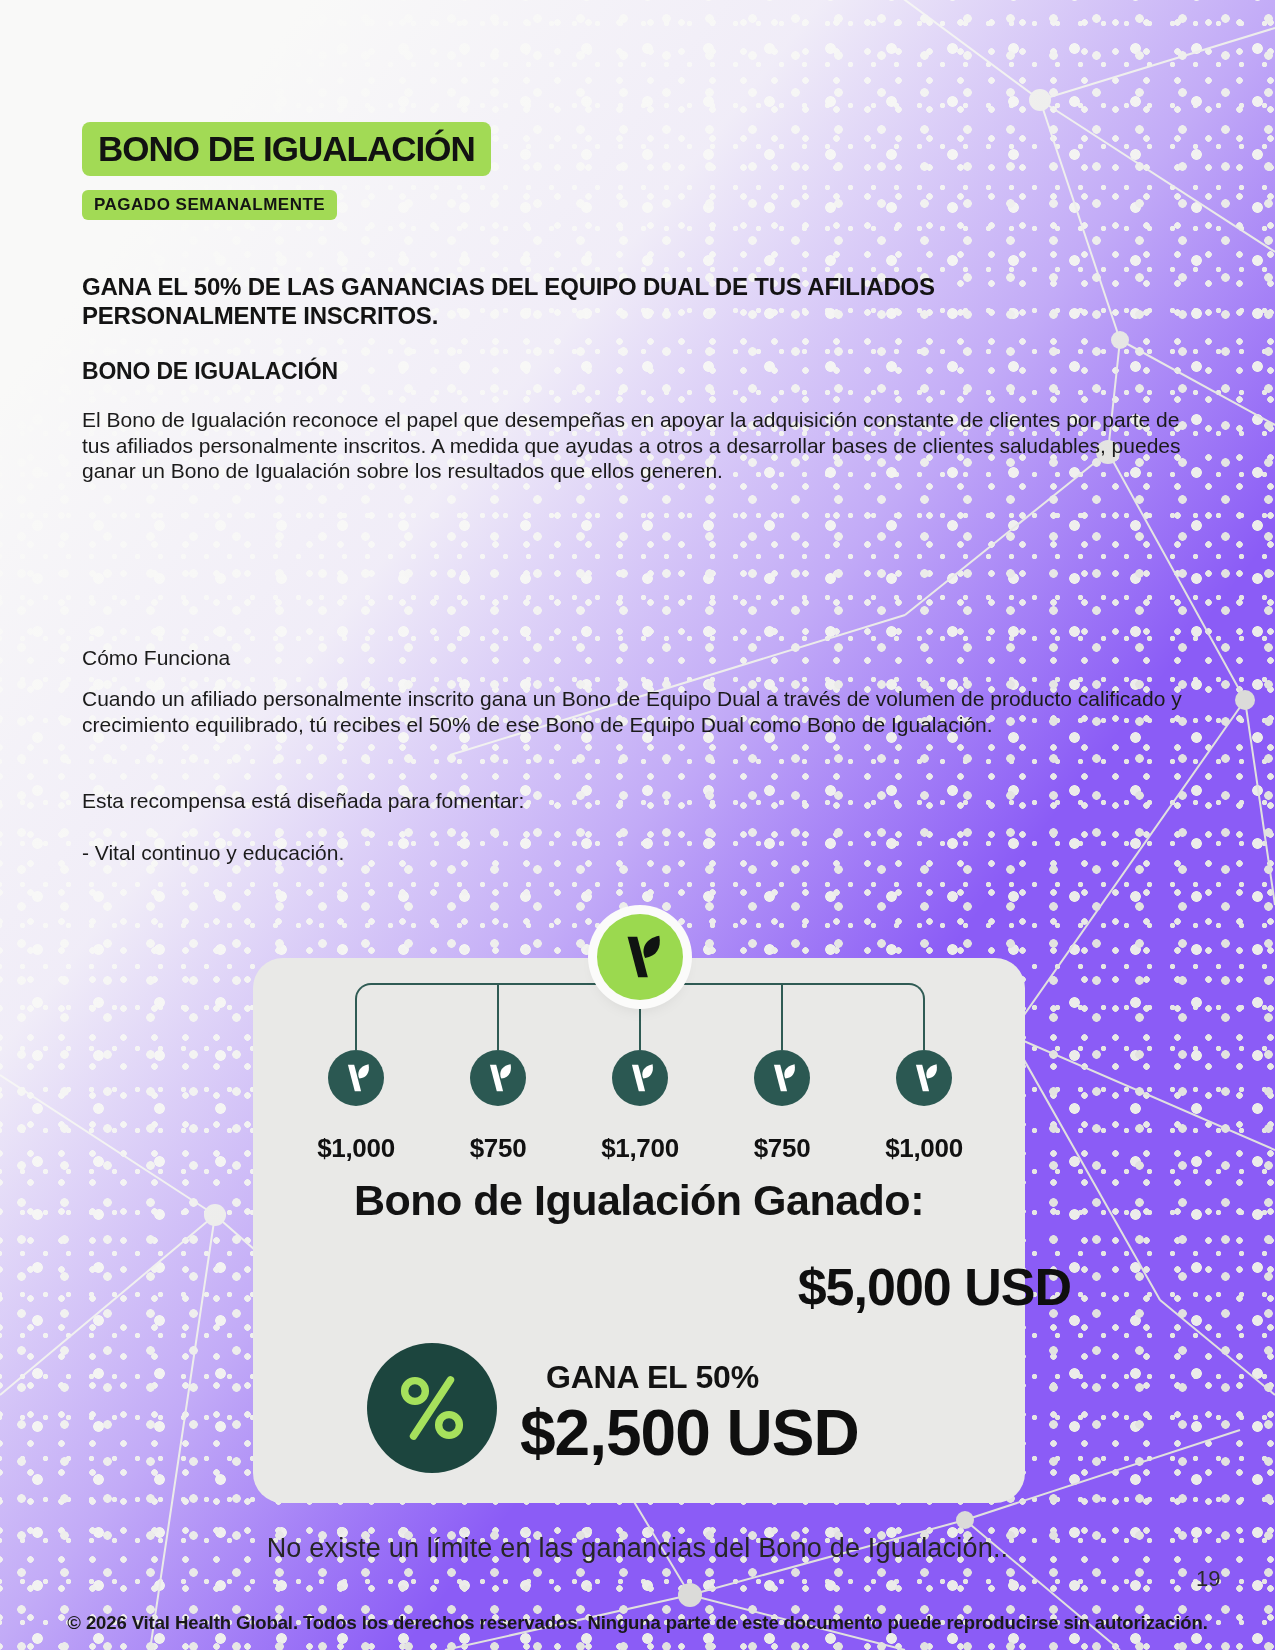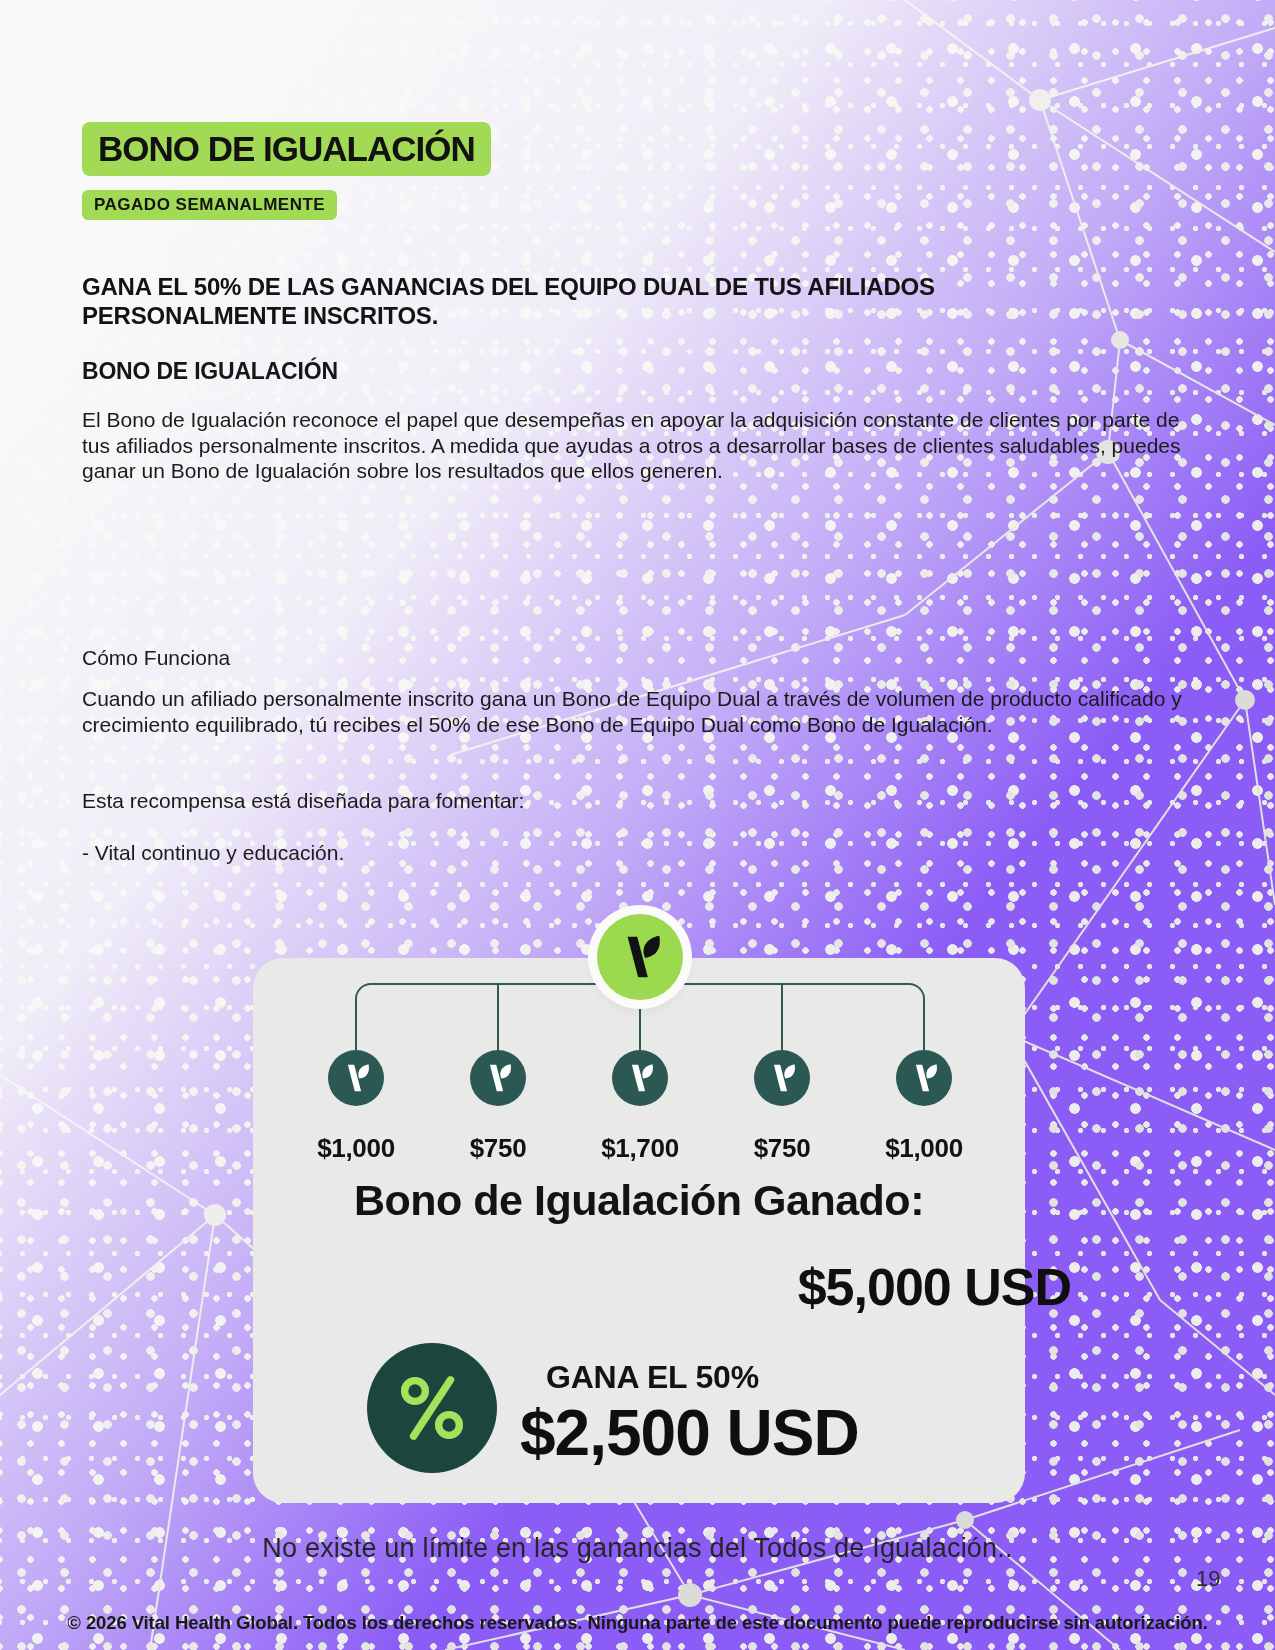--- a/index.html
+++ b/index.html
@@ -165,17 +165,17 @@
       <svg class="logo-svg" width="74" height="74" viewBox="0 0 100 100">
         <circle cx="27" cy="27" r="14" fill="none" stroke="#A6E15C" stroke-width="10"></circle>
         <circle cx="73" cy="73" r="14" fill="none" stroke="#A6E15C" stroke-width="10"></circle>
         <line x1="75" y1="12" x2="25" y2="88" stroke="#A6E15C" stroke-width="10" stroke-linecap="round"></line>
       </svg>
     </div>
     <div class="match-label">GANA EL 50%</div>
     <div class="match-amount">$2,500 USD</div>
   </div>
 
-  <div class="abs closing">No existe un límite en las ganancias del Todos de Igualación..</div>
+  <div class="abs closing">No existe un límite en las ganancias del Bono de Igualación..</div>
   <div class="abs pagenum">19</div>
   <div class="abs footer">© 2026 Vital Health Global. Todos los derechos reservados. Ninguna parte de este documento puede reproducirse sin autorización.</div>
 
 </div>
 
 </body></html>

